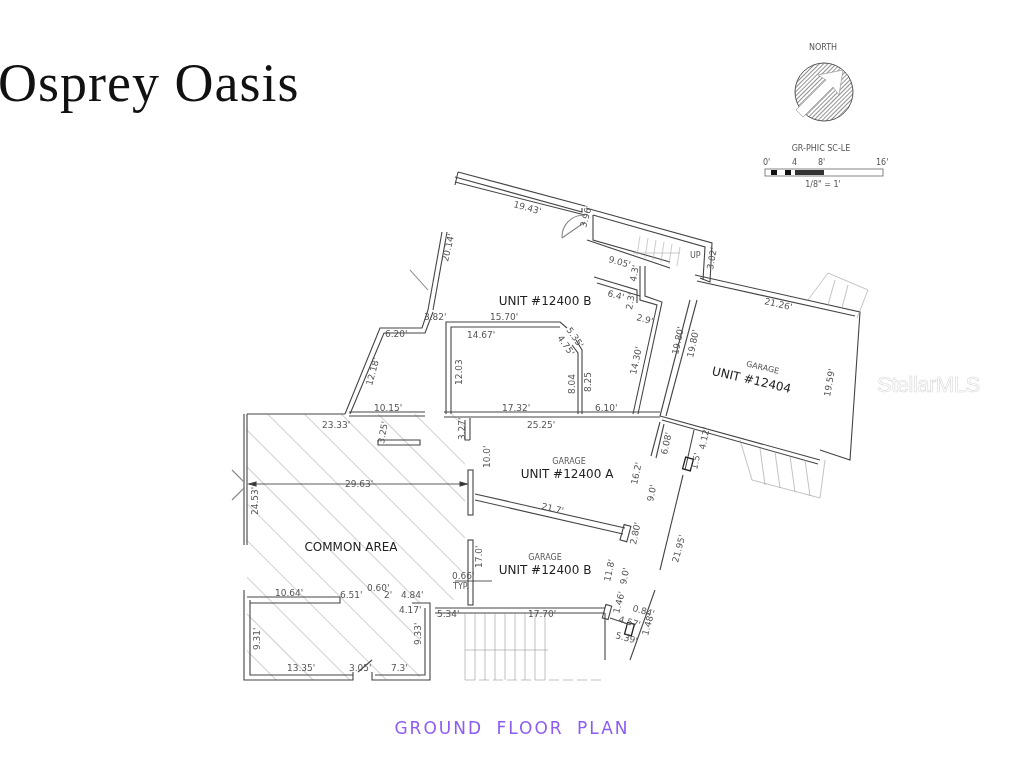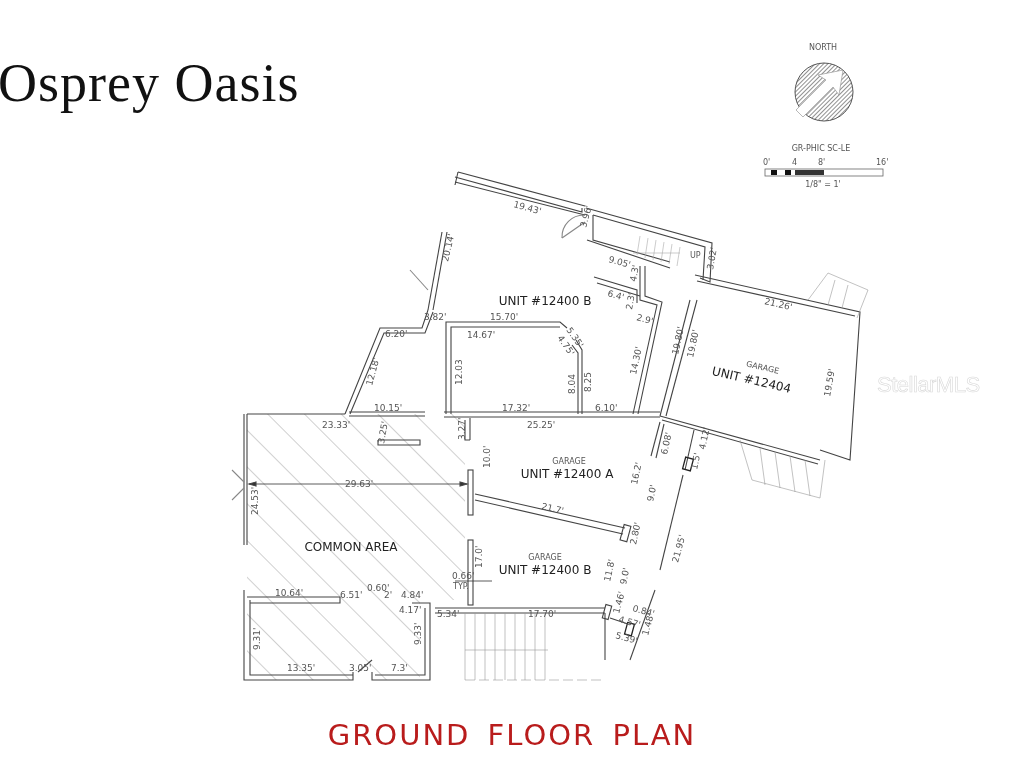--- a/index.html
+++ b/index.html
@@ -1,19 +1,19 @@
 <!DOCTYPE html>
 <html><head>
 <meta charset="utf-8">
 <style>
   html, body { margin:0; padding:0; background:#ffffff; }
   body { width:1024px; height:768px; position:relative; overflow:hidden; font-family:"DejaVu Sans", sans-serif; color:#222; }
   .title { position:absolute; left:0; width:1024px; top:52px; text-align:left; font-family:"Liberation Serif","DejaVu Serif", serif; font-size:54px; color:#111; letter-spacing:1px; }
   .title span { position:relative; left:-2px; }
-  .footer { position:absolute; left:0; width:1024px; top:718px; text-align:center; font-family:"DejaVu Sans", sans-serif; font-size:29px; letter-spacing:2px; color:#b91c1c; word-spacing:6px; }
+  .footer { position:absolute; left:0; width:1024px; top:718px; text-align:center; font-family:"DejaVu Sans", sans-serif; font-size:17px; letter-spacing:2px; color:#8b5cf6; word-spacing:6px; }
   .watermark { position:absolute; left:877px; top:372px; font-family:"Liberation Sans", sans-serif; font-size:22px; font-weight:normal; color:#fff; -webkit-text-stroke:0.6px #d8d8d8; letter-spacing:-0.5px; }
   svg.plan { position:absolute; left:0; top:0; }
   .dim { font-family:"DejaVu Sans", sans-serif; font-size:9px; fill:#555; }
   .lbl { font-family:"DejaVu Sans", sans-serif; font-size:12px; fill:#222; }
   .lbl-s { font-family:"DejaVu Sans", sans-serif; font-size:8px; fill:#555; }
 </style>
 </head>
 <body>
 
 <div class="title"><span>Osprey Oasis</span></div>

